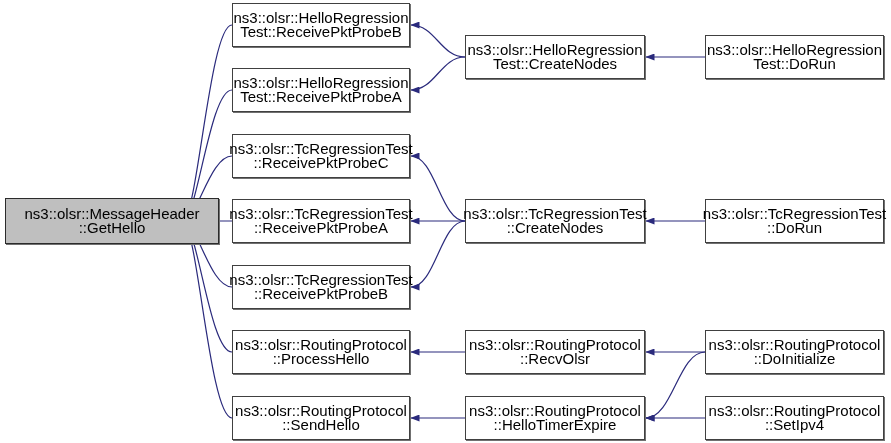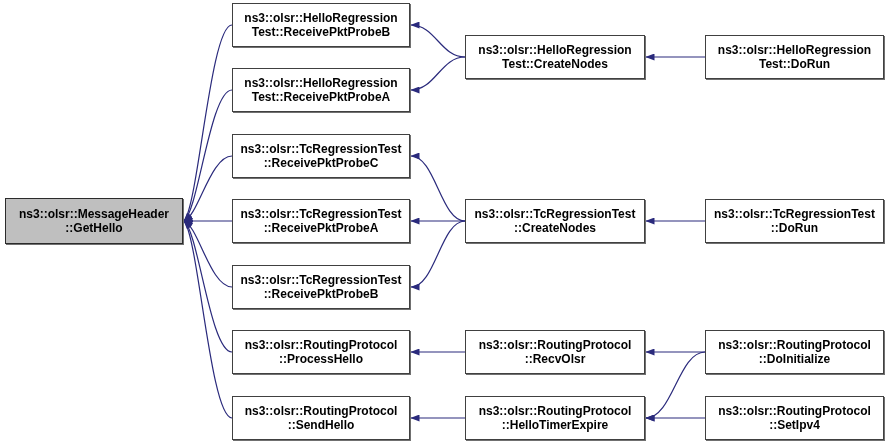--- a/index.html
+++ b/index.html
@@ -14,27 +14,26 @@
   .node{
     position:absolute;
     box-sizing:border-box;
     border:1px solid #404040;
     background:#ffffff;
     color:#000000;
     display:flex;
     align-items:center;
     justify-content:center;
     text-align:center;
-    font-size:12px;
+    font-size:15px;
     line-height:14px;
     letter-spacing:0px;
     z-index:2;
     padding:0 2px;
     box-shadow:1px 1px 0 0 #707070;
-    font-weight:bold;
   }
   .node.current{
     background:#bfbfbf;
     border:1px solid #2b2b2b;
   }
   .node .label{white-space:pre-line;display:block;}
 </style>
 </head>
 <body>
 
@@ -61,21 +60,21 @@
         <line x1="705" y1="57" x2="646" y2="57" fill="none" stroke="#2a2a7c" stroke-width="1.2" marker-end="url(#arrowhead)"></line>
         <line x1="705" y1="221" x2="646" y2="221" fill="none" stroke="#2a2a7c" stroke-width="1.2" marker-end="url(#arrowhead)"></line>
         <line x1="465" y1="352" x2="411" y2="352" fill="none" stroke="#2a2a7c" stroke-width="1.2" marker-end="url(#arrowhead)"></line>
         <line x1="465" y1="418" x2="411" y2="418" fill="none" stroke="#2a2a7c" stroke-width="1.2" marker-end="url(#arrowhead)"></line>
         <line x1="705" y1="352" x2="646" y2="352" fill="none" stroke="#2a2a7c" stroke-width="1.2" marker-end="url(#arrowhead)"></line>
         <path d="M 705 352 C 678.45 352, 672.55 418, 646 418" fill="none" stroke="#2a2a7c" stroke-width="1.2" marker-end="url(#arrowhead)"></path>
         <line x1="705" y1="418" x2="646" y2="418" fill="none" stroke="#2a2a7c" stroke-width="1.2" marker-end="url(#arrowhead)"></line>
       </g>
   </svg>
   <div id="node-layer">
-      <div class="node current" style="left: 5px; top: 198px; width: 178px; height: 46px;">
+      <div class="node current" style="left: 5px; top: 198px; width: 214px; height: 46px;">
         <span class="label">ns3::olsr::MessageHeader
 ::GetHello</span>
       </div>
       <div class="node" style="left: 232px; top: 3px; width: 178px; height: 44px;">
         <span class="label">ns3::olsr::HelloRegression
 Test::ReceivePktProbeB</span>
       </div>
       <div class="node" style="left: 232px; top: 68px; width: 178px; height: 44px;">
         <span class="label">ns3::olsr::HelloRegression
 Test::ReceivePktProbeA</span>

